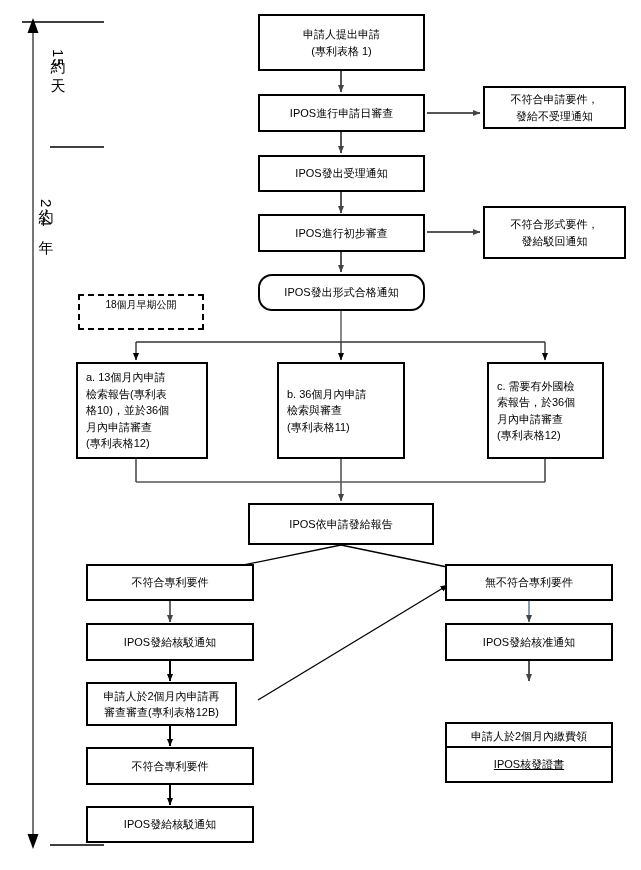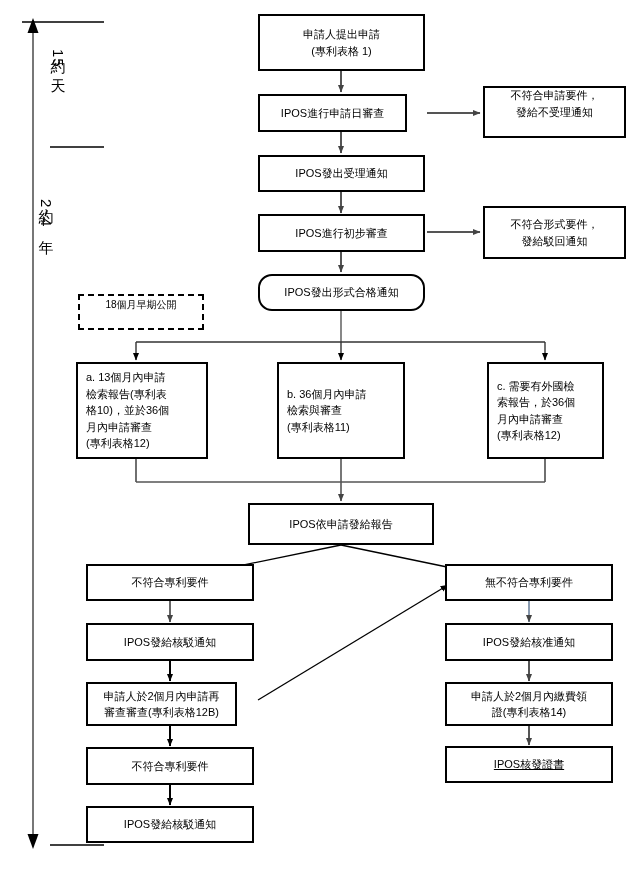--- a/index.html
+++ b/index.html
@@ -82,25 +82,25 @@
   <div class="vlabel" style="left:48px;top:48px;">約15天</div>
   <div class="vlabel" style="left:36px;top:198px;">約2~4年</div>
 
   <div class="node" style="left:258px;top:14px;width:167px;height:57px;">
     <div>
       <span>申請人提出申請</span>
       <span>(專利表格 1)</span>
     </div>
   </div>
 
-  <div class="node" style="left:258px;top:94px;width:149px;height:38px;">
+  <div class="node" style="left:258px;top:94px;width:167px;height:38px;">
     <span>IPOS進行申請日審查</span>
   </div>
 
-  <div class="node" style="left:483px;top:86px;width:143px;height:52px;align-items:flex-end;">
+  <div class="node" style="left:483px;top:86px;width:143px;height:43px;">
     <div>
       <span>不符合申請要件，</span>
       <span>發給不受理通知</span>
     </div>
   </div>
 
   <div class="node" style="left:258px;top:155px;width:167px;height:37px;">
     <span>IPOS發出受理通知</span>
   </div>
 
@@ -178,21 +178,21 @@
   </div>
 
   <div class="node" style="left:445px;top:564px;width:168px;height:37px;">
     <span>無不符合專利要件</span>
   </div>
 
   <div class="node" style="left:445px;top:623px;width:168px;height:38px;">
     <span>IPOS發給核准通知</span>
   </div>
 
-  <div class="node" style="left:445px;top:682px;width:168px;height:44px;">
+  <div class="node" style="left:445px;top:722px;width:168px;height:44px;">
     <div>
       <span>申請人於2個月內繳費領</span>
       <span>證(專利表格14)</span>
     </div>
   </div>
 
   <div class="node" style="left:445px;top:746px;width:168px;height:37px;text-decoration:underline;">
     <span>IPOS核發證書</span>
   </div>
 

